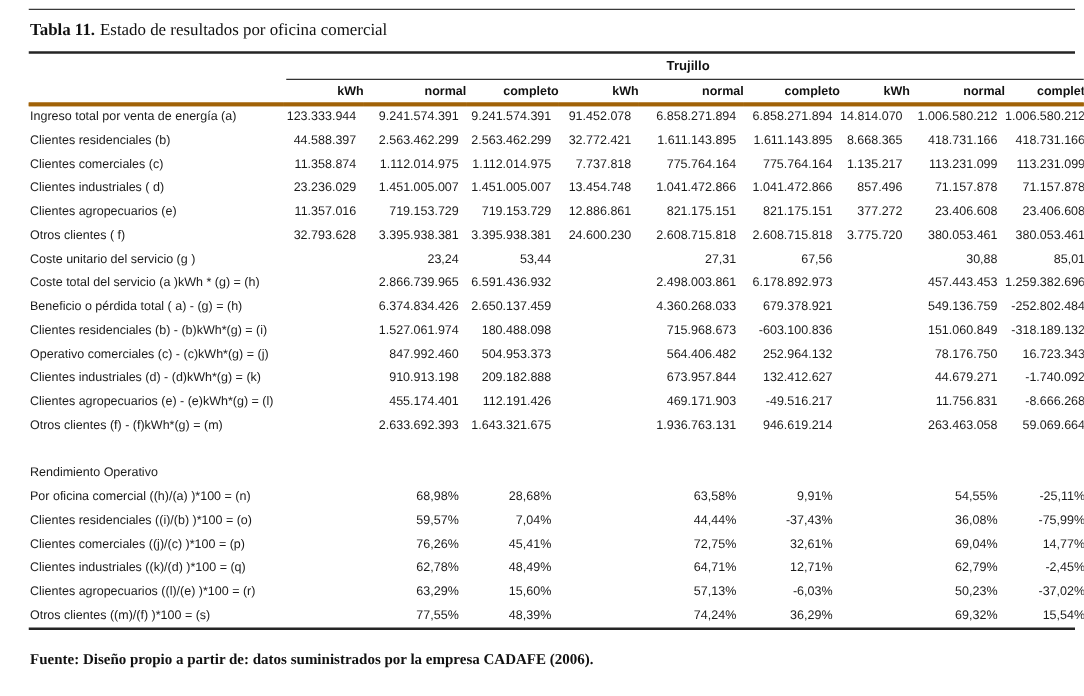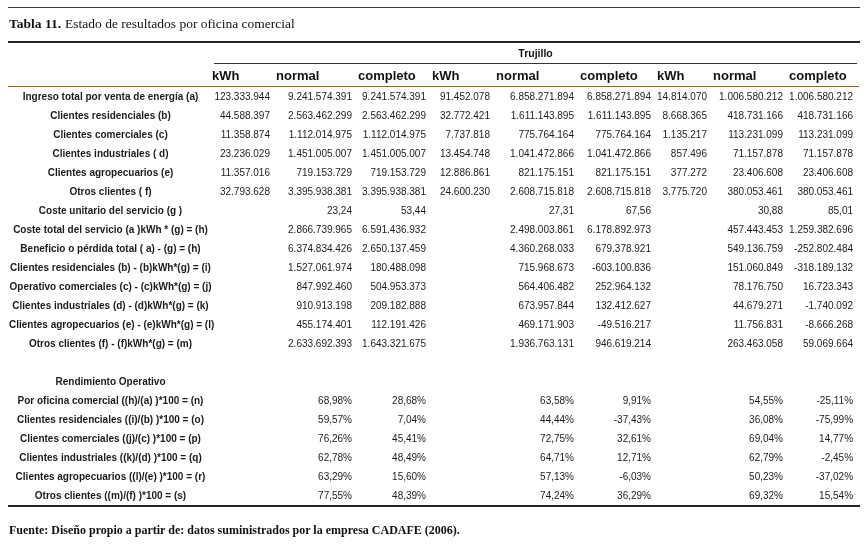--- a/index.html
+++ b/index.html
@@ -4,21 +4,21 @@
 <style>
   * { box-sizing: border-box; }
   html, body { margin: 0; padding: 0; }
   body {
     width: 867px; height: 557px;
     background: #ffffff;
     font-family: "Liberation Sans", sans-serif;
     color: #1b1b1b;
     overflow: hidden;
   }
-  .page { padding: 7px 7px 0 8px; }
+  .page { padding: 7px 7px 0 8px; margin-left: 15px; }
   .rule { width: 100%; }
   .rule-thin { height: 1px; background: #3a3a3a; }
   .rule-med  { height: 2px; background: #252525; }
   .caption {
     font-family: "Liberation Serif", serif;
     font-size: 13.5px; color: #111;
     padding: 8px 0 9px 1px;
   }
   .caption .cap-label { font-weight: bold; margin-right: 4px; }
   table.results {
@@ -32,30 +32,30 @@
     margin: 0 2px; padding: 4px 0 4px 0;
     font-size: 10.5px;
     border-bottom: 1px solid #333;
   }
   th.group-cell div {
     margin: 0 8px; padding: 4px 0 4px 0;
     text-align: center; font-size: 10.5px;
     border-bottom: 1px solid #333;
   }
   tr.colhead-row th {
-    border-bottom: 1px solid #a16207;
-    font-size: 13px; text-align: left;
+    border-bottom: 3px solid #a16207;
+    font-size: 10px; text-align: right;
     padding: 4px 0 3px 0;
   }
   tbody td {
     height: 19px; font-size: 10px;
     white-space: nowrap; overflow: visible;
     color: #1b1b1b;
   }
-  td.lbl { text-align: center; padding-left: 1px; font-weight: bold; }
+  td.lbl { text-align: left; padding-left: 1px; }
   td.num { text-align: right; padding-right: 6px; }
   .footer {
     font-family: "Liberation Serif", serif;
     font-weight: bold; font-size: 12px; color: #111;
     padding: 16px 0 0 1px;
   }
 </style>
 </head>
 <body>
 

